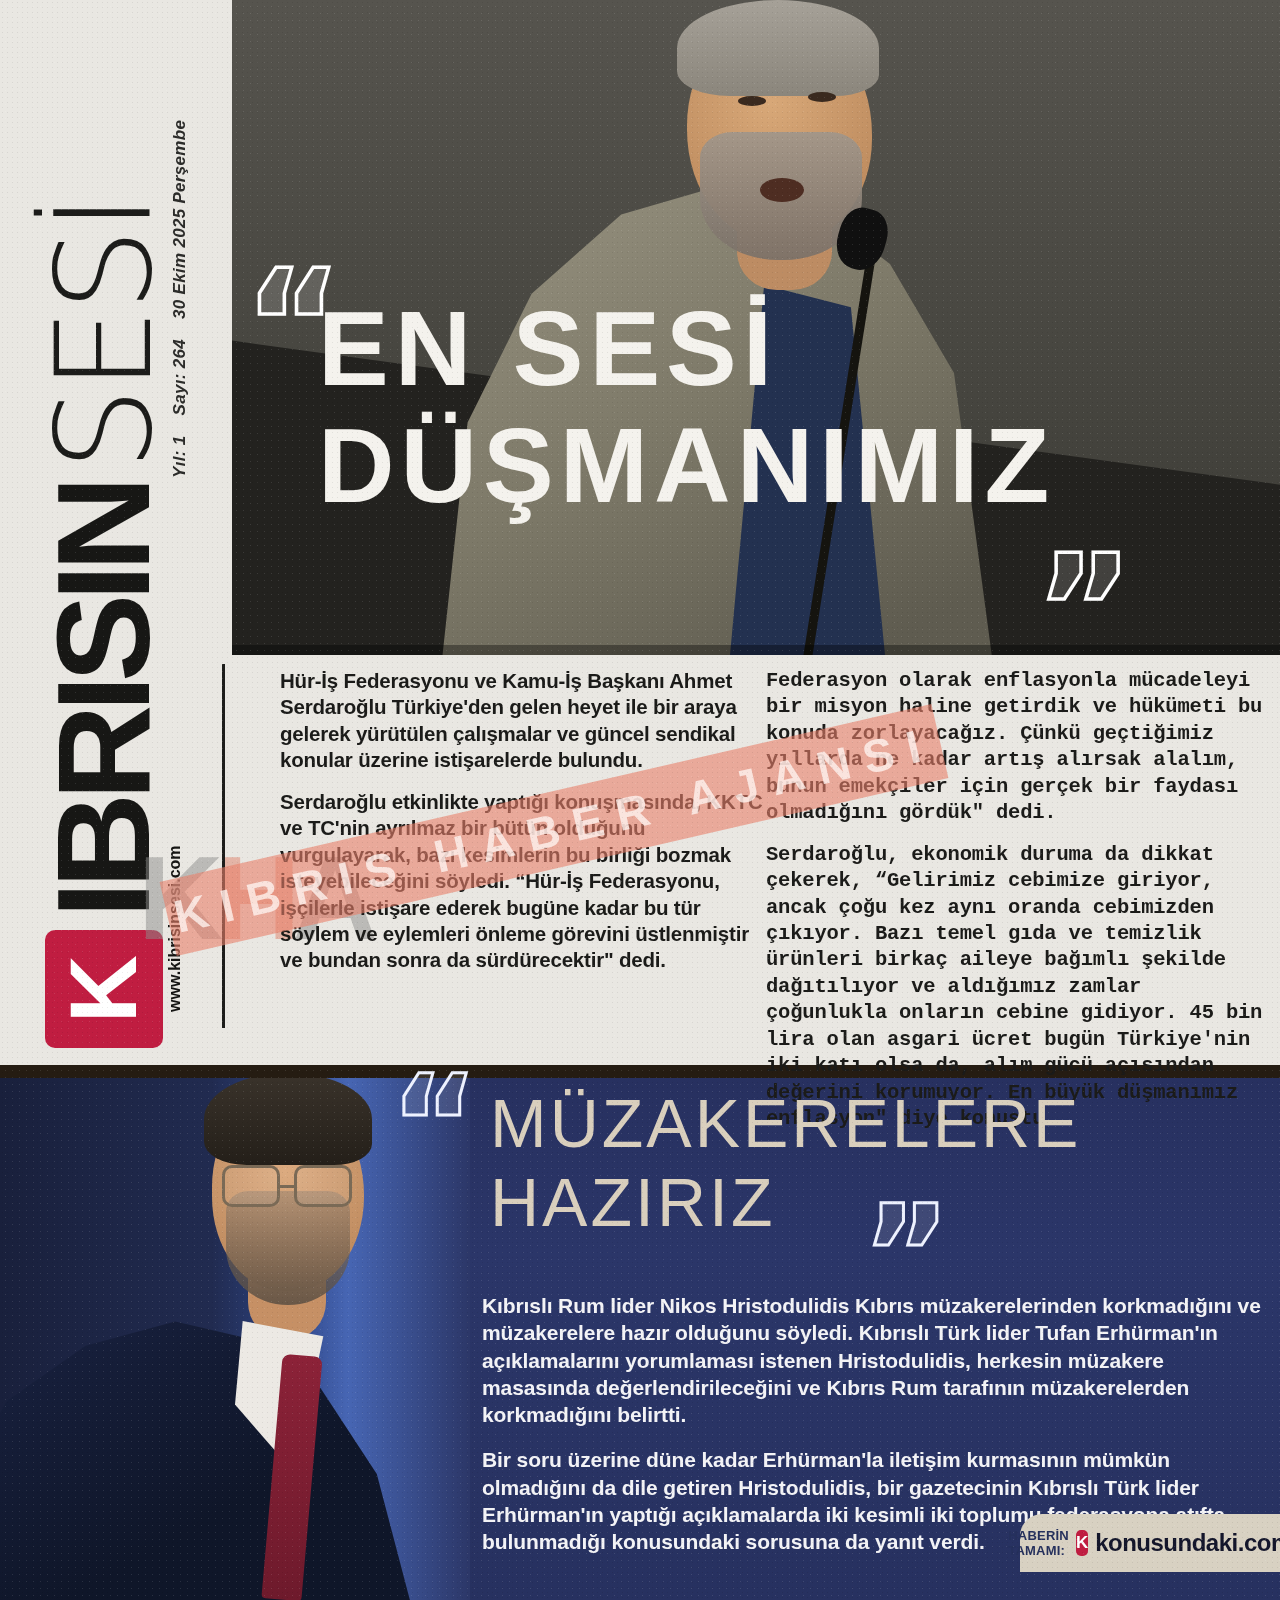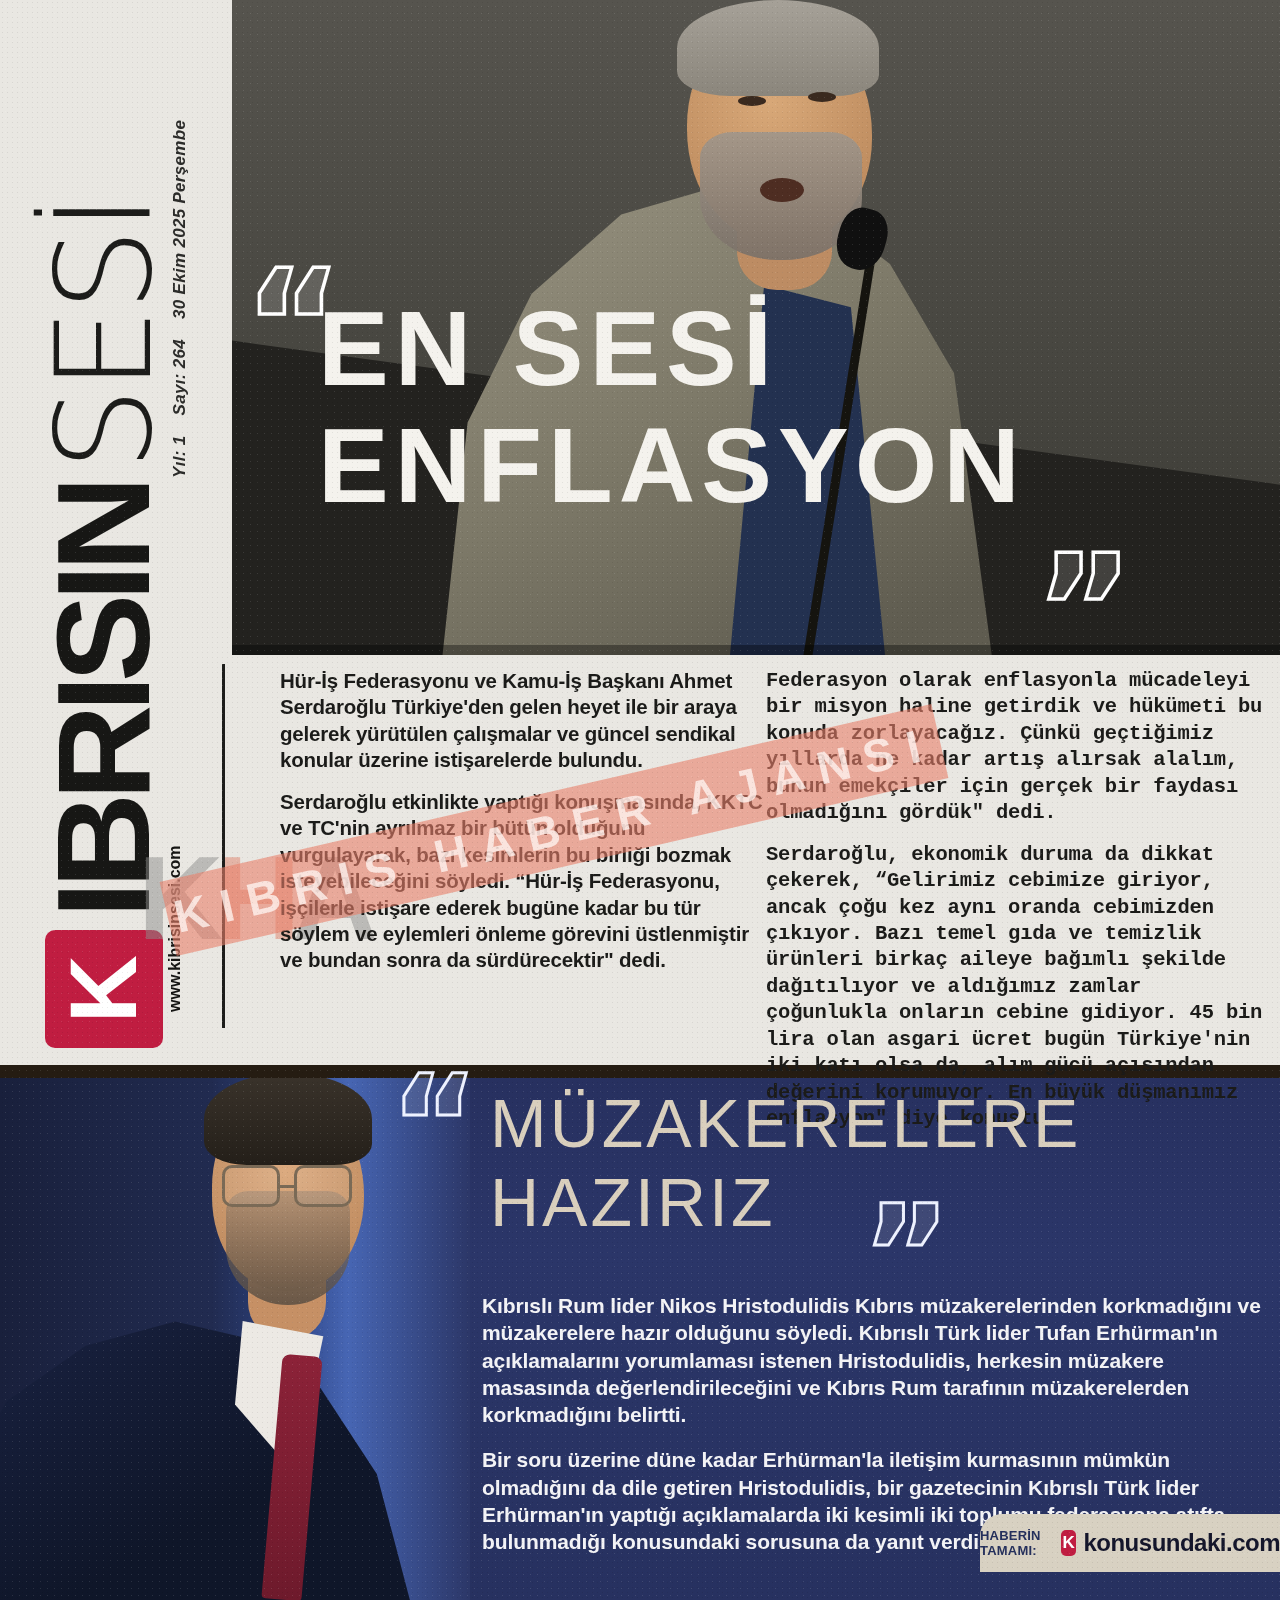--- a/index.html
+++ b/index.html
@@ -99,21 +99,21 @@
   .pb-beard { position:absolute; left:226px; top:126px; width:124px; height:114px; background:linear-gradient(rgba(150,130,112,.5),rgba(90,78,66,.85)); border-radius:18% 18% 50% 50%; }
   .pb-glasses { position:absolute; left:222px; top:100px; width:136px; height:42px; display:flex; align-items:center; }
   .pb-lens { width:52px; height:36px; border:3px solid #7a6a56; border-radius:10px; background:rgba(255,255,255,.07); }
   .pb-bridge { width:14px; height:3px; background:#7a6a56; }
 
   .hl-bot { position:absolute; left:490px; top:1084px; z-index:10; color:#d9cfbd; font-weight:400; font-size:68px; line-height:1.16; letter-spacing:3px; white-space:nowrap; }
   .bot-text { position:absolute; left:482px; top:1292px; width:780px; z-index:10; }
   .bot-text p { margin:0 0 18px; font-size:21px; line-height:1.3; font-weight:700; color:#f3f3f6; letter-spacing:-.1px; }
 
   
-  .badge { position:absolute; right:0; top:1514px; width:300px; height:58px; background:#d8d1c2; border-radius:22px 0 0 0; display:flex; align-items:center; justify-content:center; gap:7px; z-index:20; }
+  .badge { position:absolute; right:0; top:1514px; width:260px; height:58px; background:#d8d1c2; border-radius:22px 0 0 0; display:flex; align-items:center; justify-content:center; gap:7px; z-index:20; }
   .badge-label { font-size:13px; font-weight:800; color:#25305c; letter-spacing:.2px; }
   .badge-k { width:26px; height:26px; background:#c01d41; color:#fff; border-radius:5px; display:flex; align-items:center; justify-content:center; font-size:17px; font-weight:900; }
   .badge-site { font-size:24px; font-weight:800; color:#14162b; letter-spacing:-.5px; }
 </style>
 </head>
 <body>
 
 <div class="page">
 
   <div class="photo-top">
@@ -136,21 +136,21 @@
     <span class="logo-k">K</span>
     <span class="logo-bold">IBRISIN</span>
     <span class="logo-light">SESİ</span>
   </div>
   <div class="v-issue">Yıl: 1&nbsp;&nbsp;&nbsp;&nbsp;Sayı: 264&nbsp;&nbsp;&nbsp;&nbsp;30 Ekim 2025 Perşembe</div>
   <div class="v-site">www.kibrisinsesi.com</div>
 
   <div class="q q-top-open">“</div>
   <div class="hl-top">
     <div>EN SESİ</div>
-    <div>ENFLASYON</div>
+    <div>DÜŞMANIMIZ</div>
   </div>
   <div class="q q-top-close">”</div>
 
   <div class="divider"></div>
   <div class="col col-1">
     <p>Hür-İş Federasyonu ve Kamu-İş Başkanı Ahmet Serdaroğlu Türkiye'den gelen heyet ile bir araya gelerek yürütülen çalışmalar ve güncel sendikal konular üzerine istişarelerde bulundu.</p>
     <p>Serdaroğlu etkinlikte yaptığı konuşmasında, KKTC ve TC'nin ayrılmaz bir bütün olduğunu vurgulayarak, bazı kesimlerin bu birliği bozmak isteyebileceğini söyledi. “Hür-İş Federasyonu, işçilerle istişare ederek bugüne kadar bu tür söylem ve eylemleri önleme görevini üstlenmiştir ve bundan sonra da sürdürecektir" dedi.</p>
   </div>
   <div class="col col-2">
     <p>Federasyon olarak enflasyonla mücadeleyi bir misyon haline getirdik ve hükümeti bu konuda zorlayacağız. Çünkü geçtiğimiz yıllarda ne kadar artış alırsak alalım, bunun emekçiler için gerçek bir faydası olmadığını gördük" dedi.</p>

